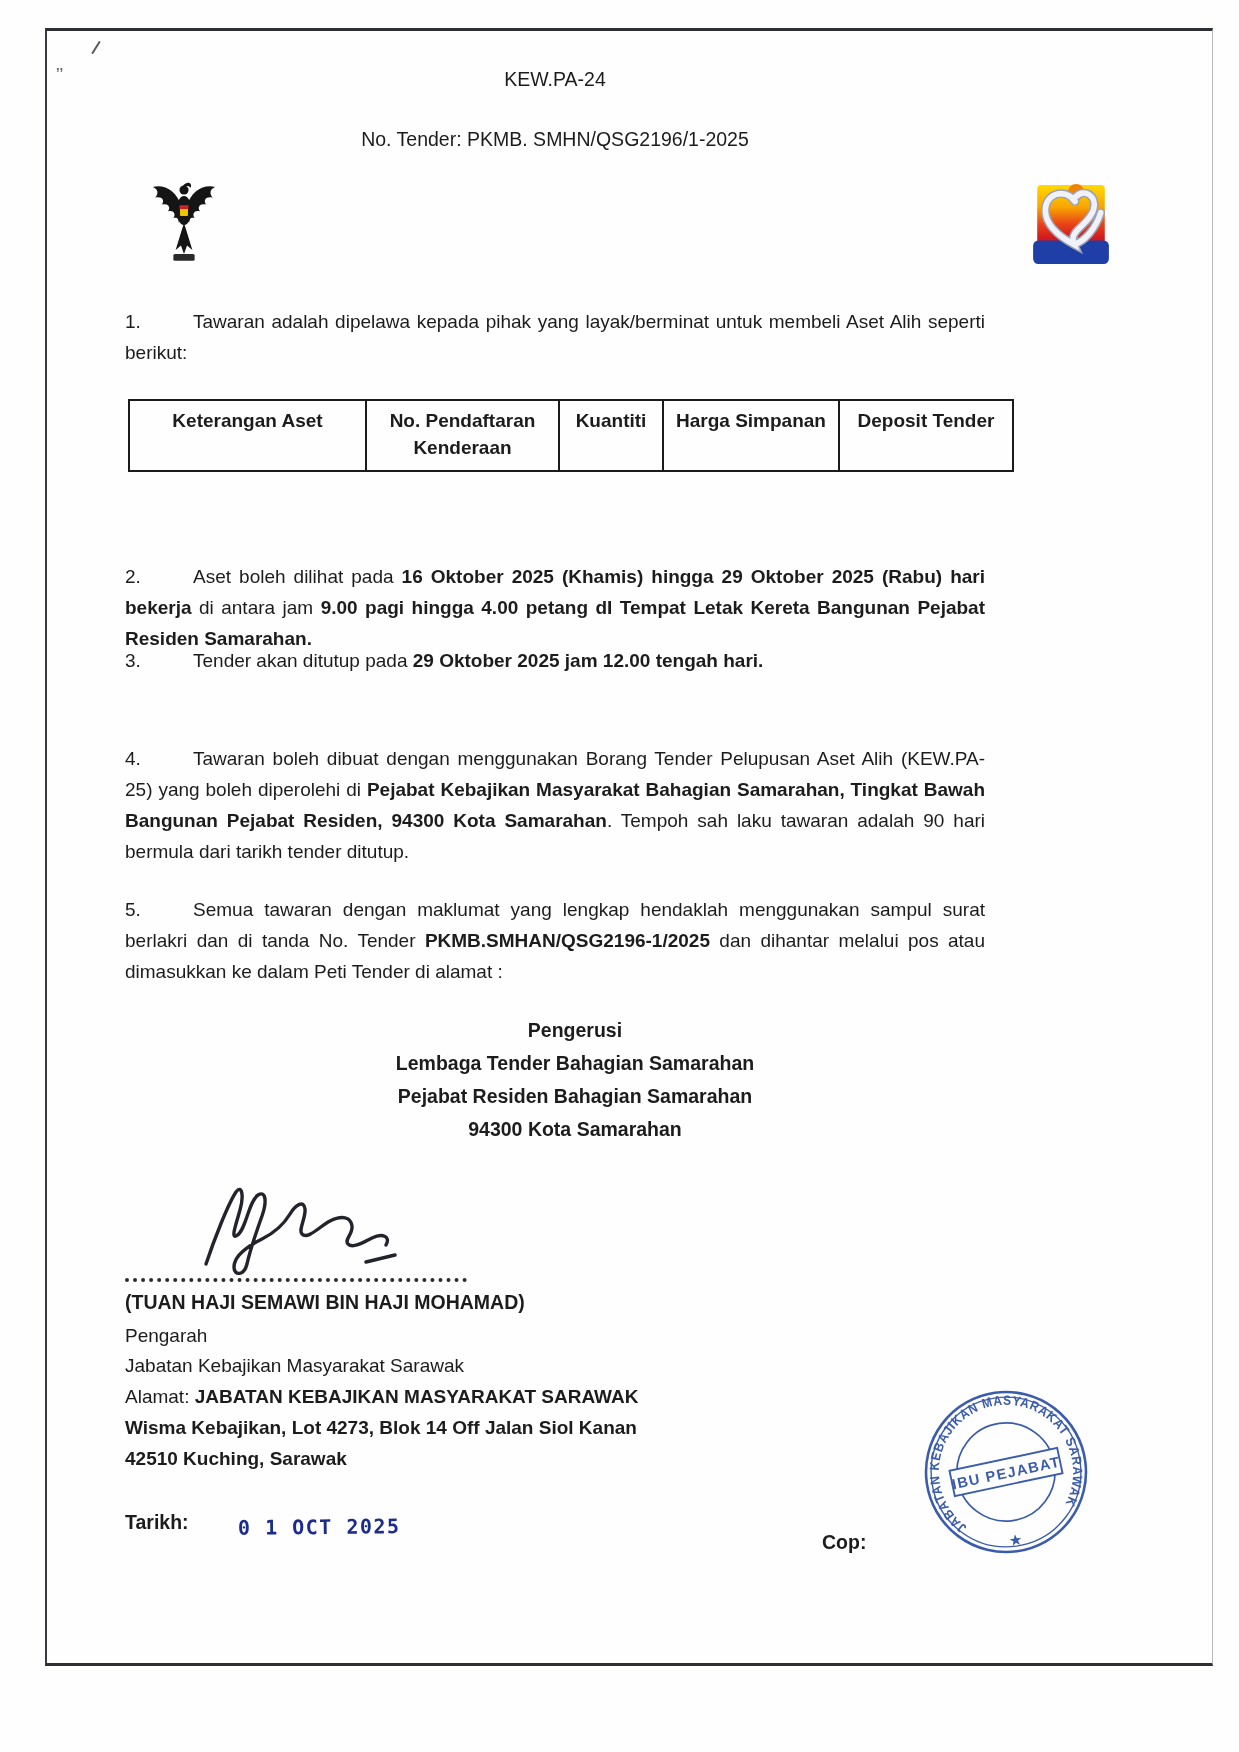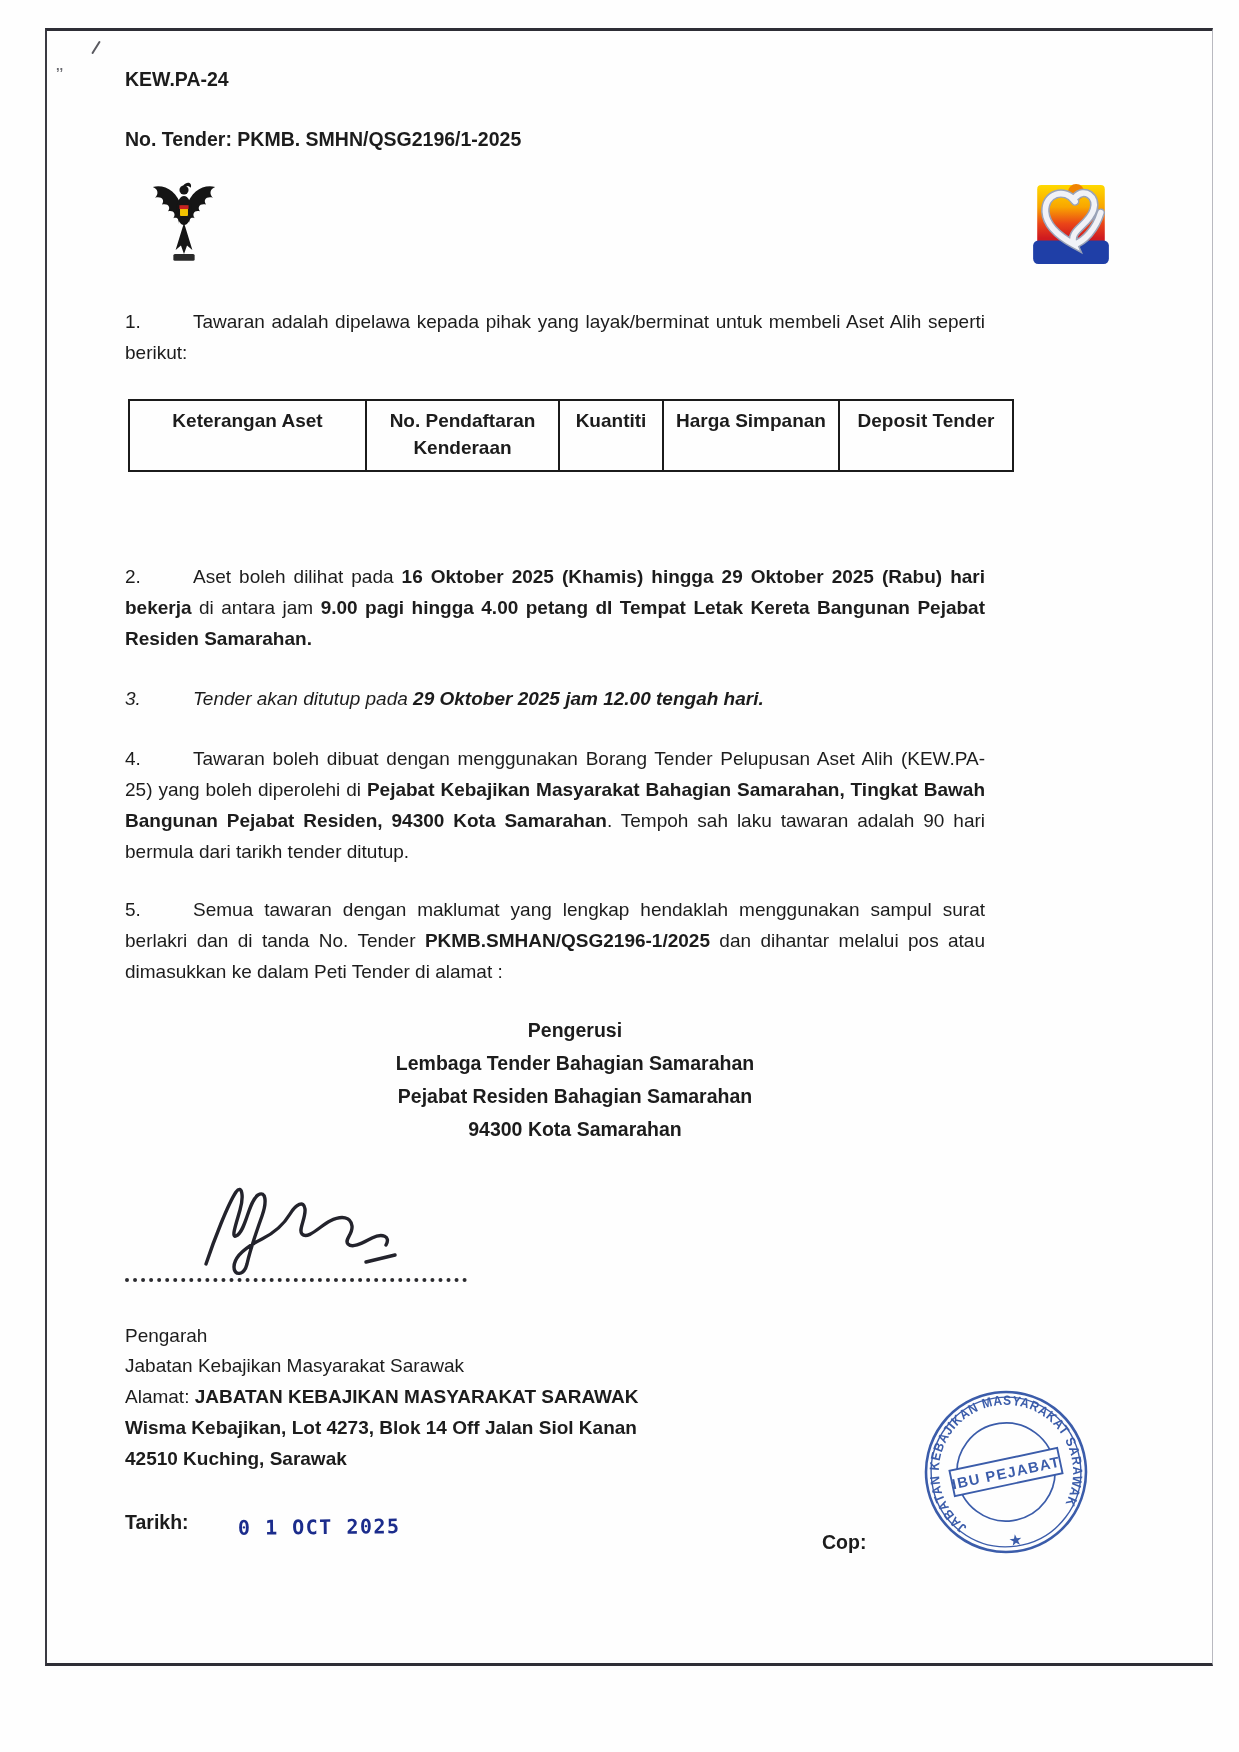--- a/index.html
+++ b/index.html
@@ -13,33 +13,33 @@
   }
   .border-rect{
     position:absolute;left:45px;top:28px;width:1165px;height:1632px;
     border-top:3px solid #2e2e36;
     border-left:2px solid #3a3a42;
     border-bottom:3px solid #2e2e36;
     border-right:1px solid #b9b9c0;
   }
   .pen-mark1{position:absolute;left:95px;top:40px;width:2px;height:15px;background:#5a5a60;transform:rotate(32deg);border-radius:2px;}
   .pen-mark2{position:absolute;left:56px;top:58px;font-size:13px;color:#6a6a70;font-weight:bold;}
-  .hdr{position:absolute;left:125px;width:860px;text-align:left;font-weight:bold;font-size:19.5px;}
+  .hdr{position:absolute;left:125px;width:860px;text-align:center;font-weight:normal;font-size:19.5px;}
   #hdr-code{top:68px;}
   #hdr-tender{top:128px;}
   #title-block{position:absolute;top:199px;left:260px;width:640px;text-align:center;font-weight:bold;font-size:21px;line-height:41px;letter-spacing:.2px;}
   .logo{position:absolute;}
   #crest{left:146px;top:178px;}
   #jkm{left:1030px;top:180px;}
 
   .para{position:absolute;left:125px;width:860px;font-size:19px;line-height:31px;text-align:justify;}
   .pnum{display:inline-block;width:68px;}
   #p1{top:306px;}
   #p2{top:561px;}
-  #p3{top:683px;font-style:italic;}
+  #p3{top:645px;}
   #p4{top:743px;}
   #p5{top:894px;}
 
   table.asset{
     position:absolute;left:128px;top:399px;width:884px;
     border-collapse:collapse;table-layout:fixed;
     font-size:19px;
   }
   table.asset th,table.asset td{
     border:2.5px solid #1b1b1b;
@@ -157,20 +157,21 @@
     <div>Lembaga Tender Bahagian Samarahan</div>
     <div>Pejabat Residen Bahagian Samarahan</div>
     <div>94300 Kota Samarahan</div>
   </div>
 
   <svg id="signature-svg" width="212" height="102" viewBox="0 0 212 102">
     <path d="M8 88 C16 64 30 28 38 16 C44 8 46 20 42 34 C38 48 33 62 38 60 C48 56 50 26 60 19 C68 14 69 26 64 40 C59 54 52 74 49 88 C46 100 36 100 36 91 C36 80 50 70 64 63 C76 57 86 48 92 38 C98 28 106 24 107 33 C108 42 100 54 104 58 C110 64 122 50 132 45 C144 39 153 41 154 50 C155 58 146 64 150 68 C155 73 166 66 174 62 C184 57 193 60 188 69 M168 86 L197 79" fill="none" stroke="#23232c" stroke-width="3.4" stroke-linecap="round" stroke-linejoin="round"></path>
   </svg>
   <div id="dotline"></div>
 
+  <div class="sigline" id="sig-name">(TUAN HAJI SEMAWI BIN HAJI MOHAMAD)</div>
   <div class="sigline" id="sig-role">Pengarah</div>
   <div class="sigline" id="sig-dept">Jabatan Kebajikan Masyarakat Sarawak</div>
   <div class="sigline" id="sig-alamat"><span>Alamat: </span><b>JABATAN KEBAJIKAN MASYARAKAT SARAWAK</b></div>
   <div class="sigline" id="sig-addr1">Wisma Kebajikan, Lot 4273, Blok 14 Off Jalan Siol Kanan</div>
   <div class="sigline" id="sig-addr2">42510 Kuching, Sarawak</div>
 
   <div id="tarikh-label">Tarikh:</div>
   <div id="date-stamp">0 1 OCT 2025</div>
   <div id="cop-label">Cop:</div>
 

